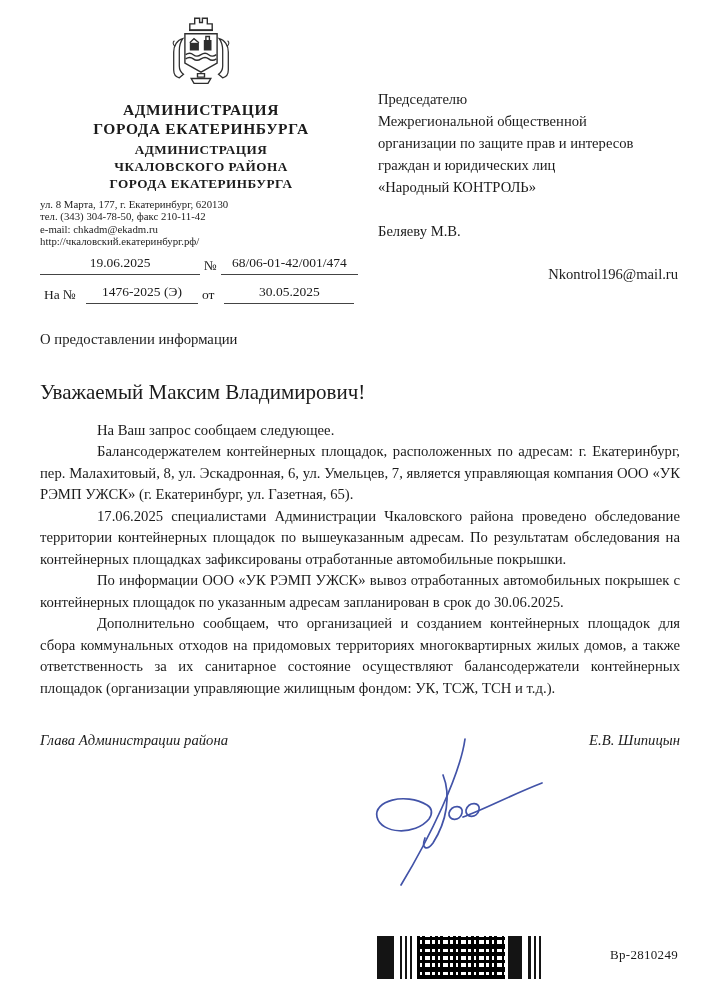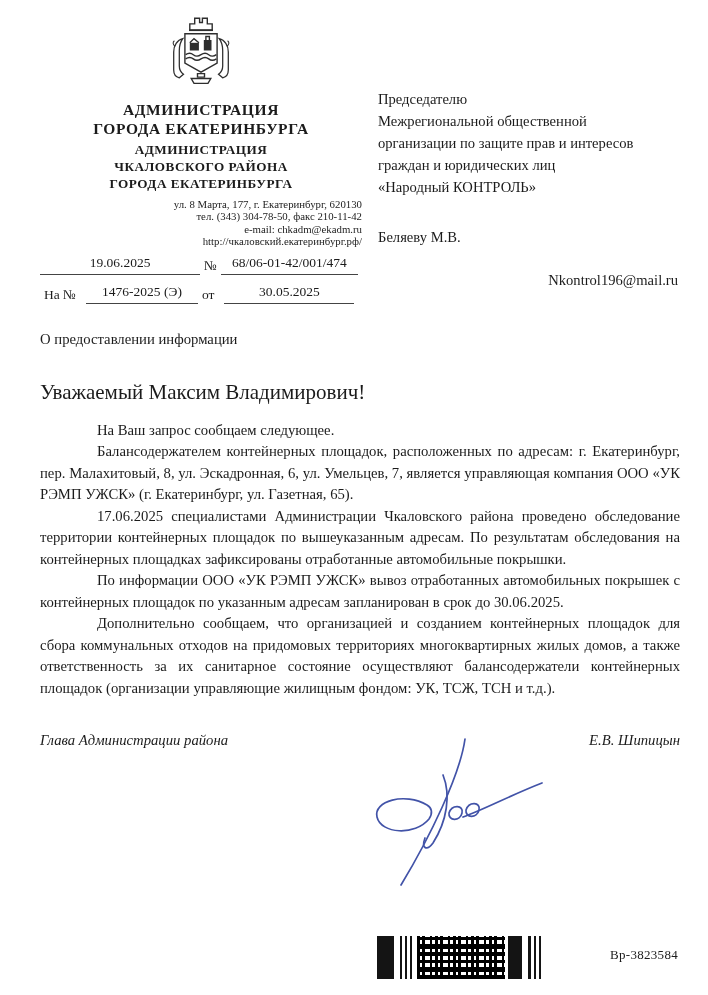--- a/index.html
+++ b/index.html
@@ -14,30 +14,30 @@
     color:#1b1b1b;
     overflow:hidden;
   }
   
   .header{display:flex;}
   .header-left{width:322px;flex:0 0 322px;}
   .header-right{width:300px;flex:0 0 300px;padding-left:16px;padding-top:76px;font-size:14.6px;line-height:22px;}
   .emblem-wrap{text-align:center;height:86px;}
   .org-main{font-weight:bold;font-size:15.5px;line-height:19px;text-align:center;letter-spacing:.6px;margin-top:2px;}
   .org-sub{font-weight:bold;font-size:13.2px;line-height:17px;text-align:center;letter-spacing:.5px;margin-top:3px;}
-  .addr{font-size:10.8px;line-height:12.4px;text-align:right;margin-top:6px;color:#222;}
+  .addr{font-size:10.8px;line-height:12.4px;text-align:left;margin-top:6px;color:#222;}
   .ref-row1{display:flex;align-items:flex-end;font-size:13.5px;margin-top:7px;}
   .ref-row2{display:flex;align-items:flex-end;font-size:13.5px;margin-top:9px;}
   .ref-cell{border-bottom:1px solid #444;text-align:center;padding-bottom:3px;}
   .ref-c1{width:160px;text-align:center;}
   .ref-c2{width:137px;}
   .ref-c3{width:112px;margin-left:6px;}
   .ref-c4{width:130px;margin-left:6px;}
   .ref-label{padding:0 4px 1px 4px;white-space:nowrap;}
-  .recipient-name{margin-top:28px;}
+  .recipient-name{margin-top:22px;}
   .recipient-email{margin-top:21px;text-align:right;}
   
   .subject{font-size:14.7px;margin-top:27px;}
   .salutation{font-size:21px;margin-top:32px;}
   .body-text{margin-top:15px;font-size:14.7px;line-height:21.5px;}
   .body-text p{margin:0;text-indent:57px;text-align:justify;}
   .sign-row{display:flex;justify-content:space-between;margin-top:33px;font-size:14.7px;font-style:italic;}
   
   .signature-svg{position:absolute;left:363px;top:737px;}
   .barcode{position:absolute;left:377px;top:936px;height:43px;display:flex;align-items:stretch;}
@@ -174,15 +174,15 @@
     <div class="b-matrix"></div>
       <div class="g3"></div>
     <div class="b bt2"></div>
       <div class="g6"></div>
     <div class="b bn3"></div>
       <div class="g3"></div>
     <div class="b bn"></div>
       <div class="g3"></div>
     <div class="b bn"></div>
   </div>
-  <div class="barcode-label">Вр-3823584</div>
+  <div class="barcode-label">Вр-2810249</div>
 
 </div>
 
 </body></html>

